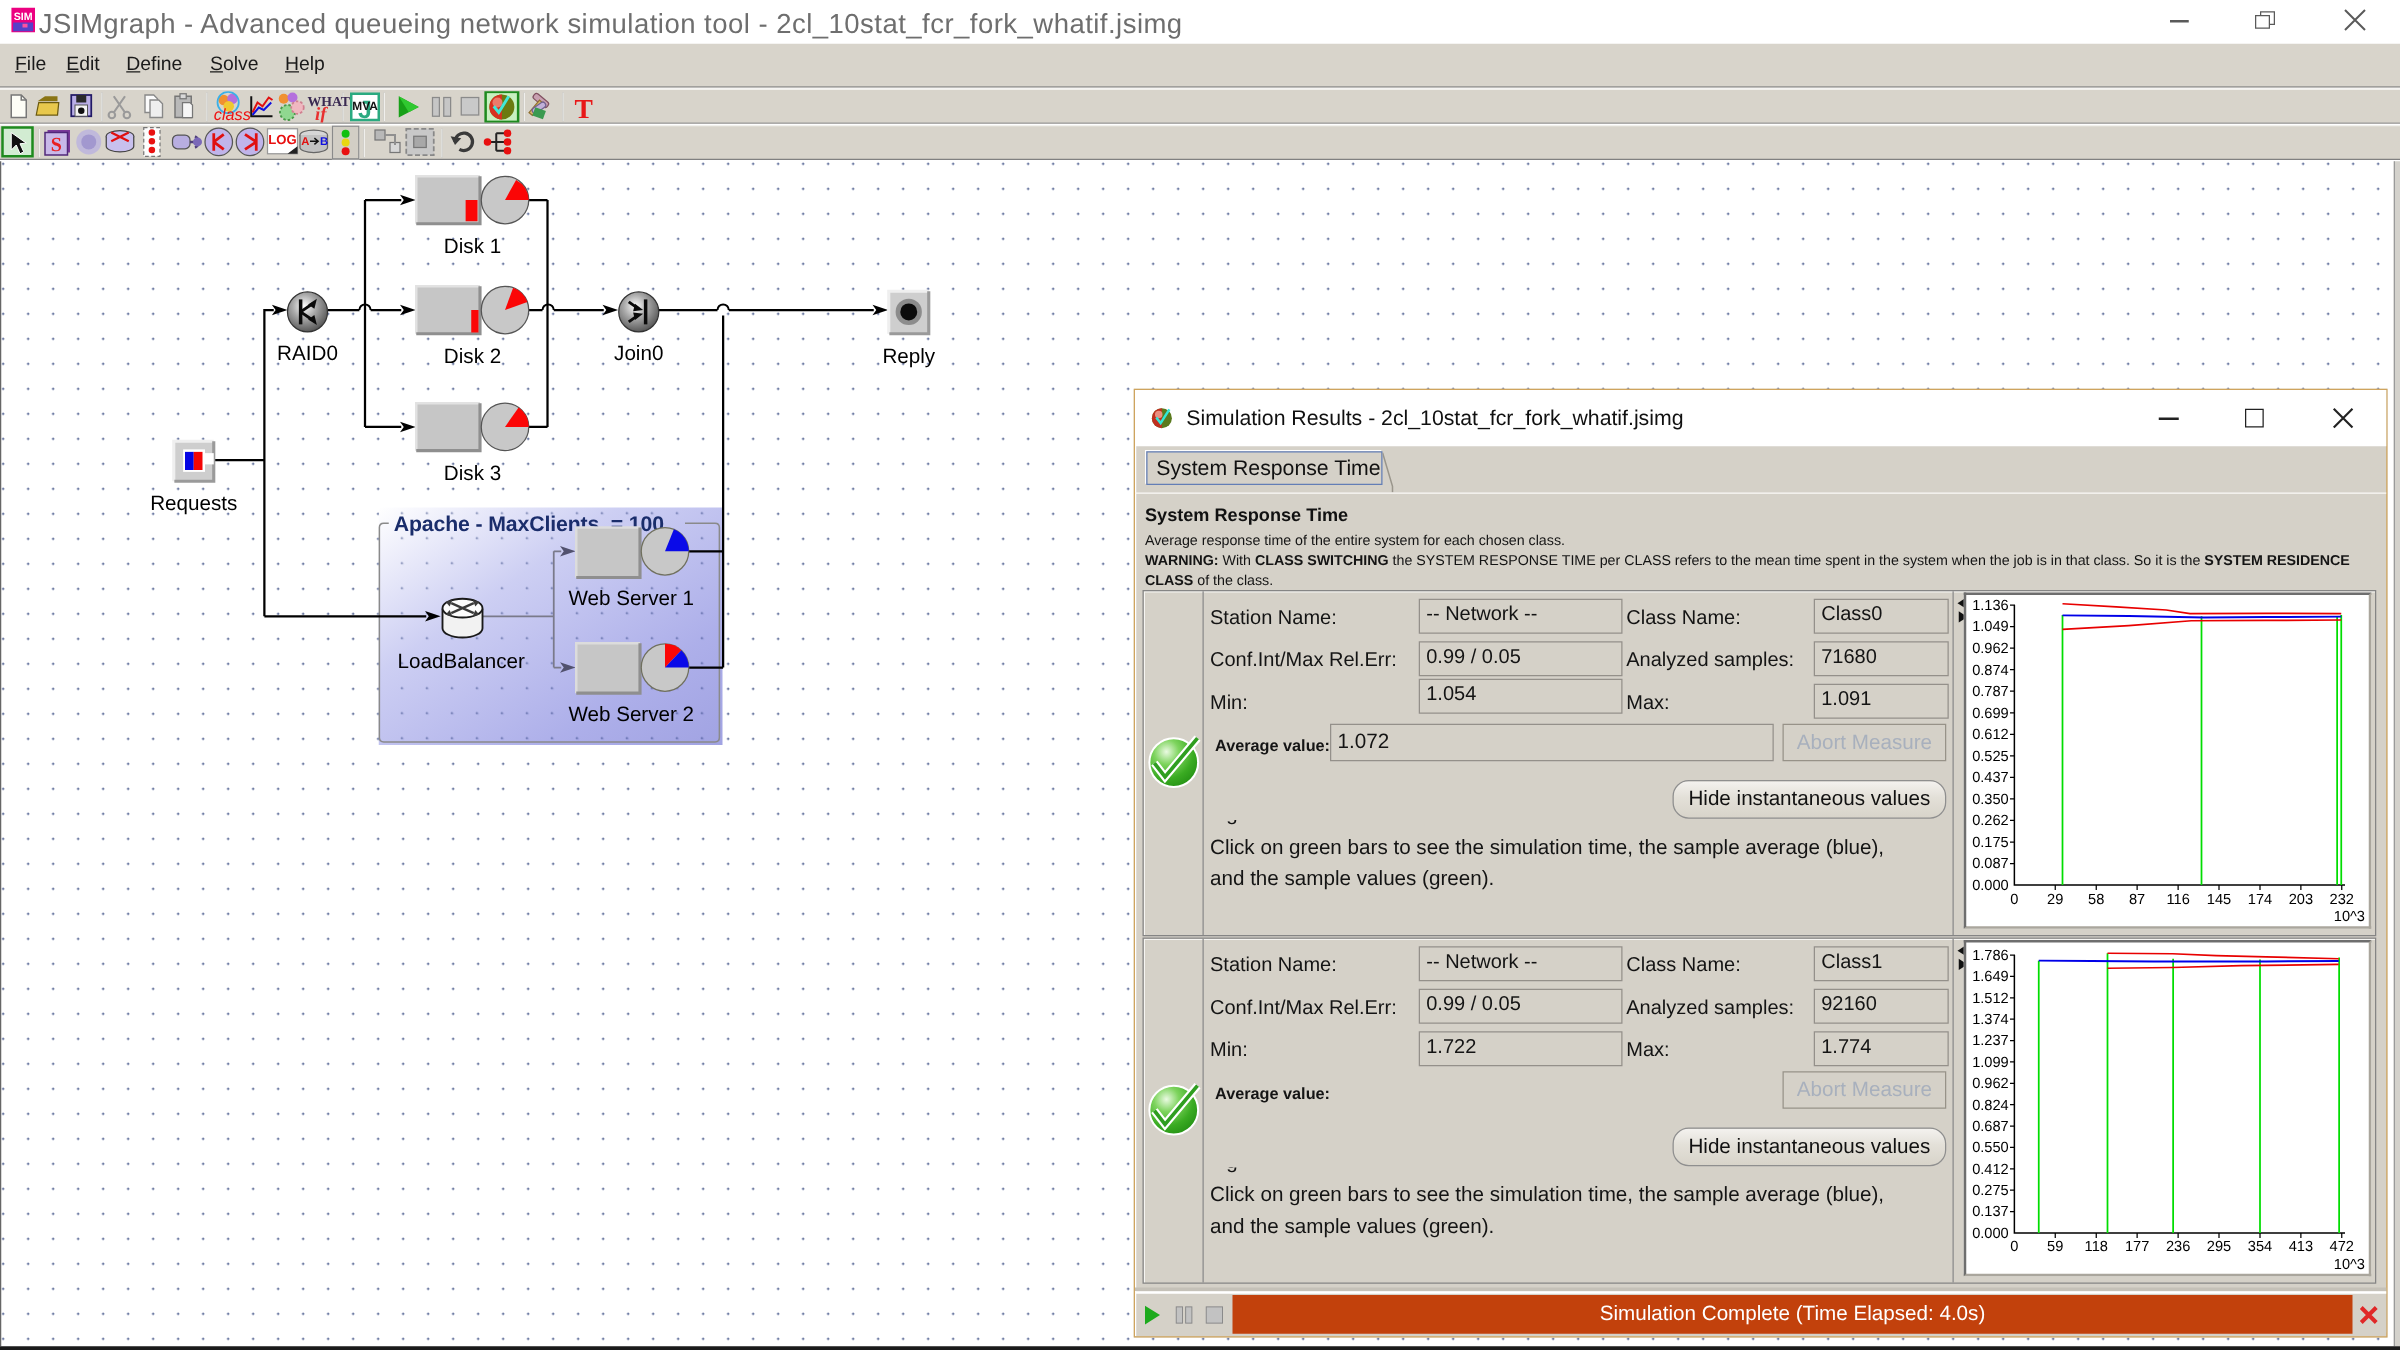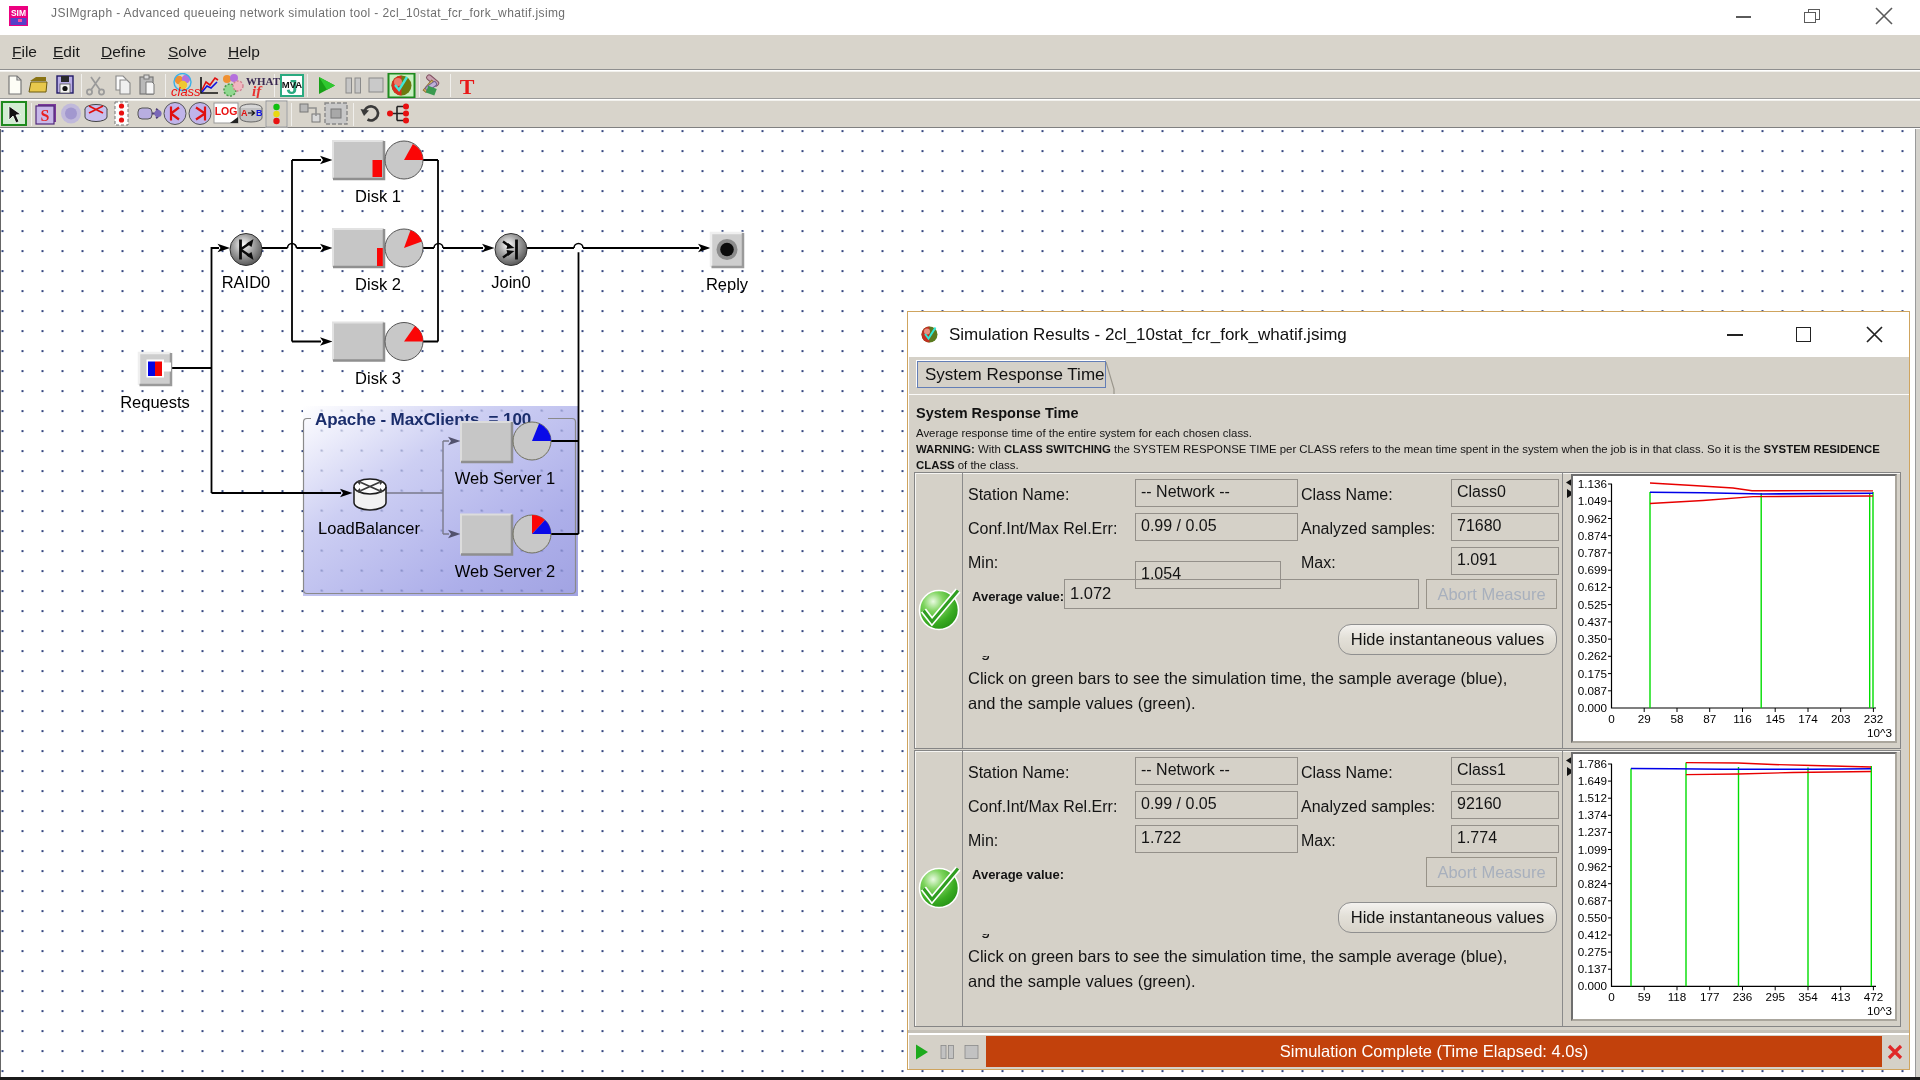--- a/index.html
+++ b/index.html
@@ -1,21 +1,21 @@
 <!DOCTYPE html>
 <html><head>
 <meta charset="utf-8">
 <style>
   * { margin:0; padding:0; box-sizing:border-box; }
   html,body { width:1920px; height:1080px; overflow:hidden; }
   body { font-family:"Liberation Sans", sans-serif; position:relative; background:#fff; }
   .abs { position:absolute; }
   
   #titlebar { left:0; top:0; width:1920px; height:49px; background:#ffffff; }
-  #titletxt { left:31px; top:6px; font-size:12px; letter-spacing:0.38px; color:#6e6e6e;margin-left:20px; }
+  #titletxt { left:31px; top:6px; font-size:22px; letter-spacing:0.38px; color:#6e6e6e; }
   #menubar { left:0; top:35px; width:1920px; height:35px; background:#d8d4cb; border-bottom:1px solid #8f8f8f; }
   .menuitem { position:absolute; top:8px; font-size:15.5px; color:#1a1a1a; }
   #toolbar1 { left:0; top:71px; width:1920px; height:28px; background:#d8d4cb; border-bottom:1px solid #9a9a9a; box-shadow: inset 0 1px 0 #f2f1ed; }
   #toolbar2 { left:0; top:100px; width:1920px; height:28px; background:#d8d4cb; border-bottom:1px solid #808080; box-shadow: inset 0 1px 0 #f2f1ed; }
   .vsep1 { position:absolute; top:3px; width:1px; height:23px; background:#9a9a9a; border-right:1px solid #f0efec; }
   
   #canvas { left:0; top:129px; width:1920px; height:948px;
     background-color:#ffffff;
     background-image: radial-gradient(circle, #1c3170 0.68px, rgba(28,49,112,0) 0.93px);
     background-size: 20px 20px;
@@ -416,21 +416,21 @@
       <div class="abs" style="left:48px;top:0;width:600px;height:275px;border-right:1px solid #8a8a8a">
         <div class="fieldlbl" style="left:5px;top:13px">Station Name:</div>
         <div class="fieldbox" style="left:172px;top:6px;width:163px">-- Network --</div>
         <div class="fieldlbl" style="left:338px;top:13px">Class Name:</div>
         <div class="fieldbox" style="left:488px;top:6px;width:108px">Class0</div>
         <div class="fieldlbl" style="left:5px;top:47px">Conf.Int/Max Rel.Err:</div>
         <div class="fieldbox" style="left:172px;top:40px;width:163px">0.99 / 0.05</div>
         <div class="fieldlbl" style="left:338px;top:47px">Analyzed samples:</div>
         <div class="fieldbox" style="left:488px;top:40px;width:108px">71680</div>
         <div class="fieldlbl" style="left:5px;top:81px">Min:</div>
-        <div class="fieldbox" style="left:172px;top:88px;width:146px">1.054</div>
+        <div class="fieldbox" style="left:172px;top:70px;width:163px">1.054</div>
         <div class="fieldlbl" style="left:338px;top:81px">Max:</div>
         <div class="fieldbox" style="left:488px;top:74px;width:108px">1.091</div>
         <div class="fieldlbl" style="left:9px;top:116px;font-size:13px;font-weight:bold">Average value:</div>
         <div class="fieldbox" style="left:101px;top:106px;width:355px;height:30px;font-size:16.5px;padding-top:4px">1.072</div>
         <div class="btn" style="left:463px;top:106px;width:131px;height:30px;font-size:16.5px;color:#a8b0bd;line-height:28px;background:none;border-radius:0;border:1px solid #979288">Abort Measure</div>
         <div class="btn" style="left:375px;top:151px;width:219px;height:31px;font-size:16.5px;color:#111;line-height:29px">Hide instantaneous values</div>
         <div class="abs" style="left:18px;top:183px;width:14px;height:8px;overflow:hidden;font-size:16.5px;color:#141414"><span style="position:relative;top:-14px">g</span></div>
         <div class="clicktext" style="left:5px;top:193px">Click on green bars to see the simulation time, the sample average (blue),<br>and the sample values (green).</div>
       </div>
       <svg class="abs" style="left:650px;top:4px" width="10" height="22">

